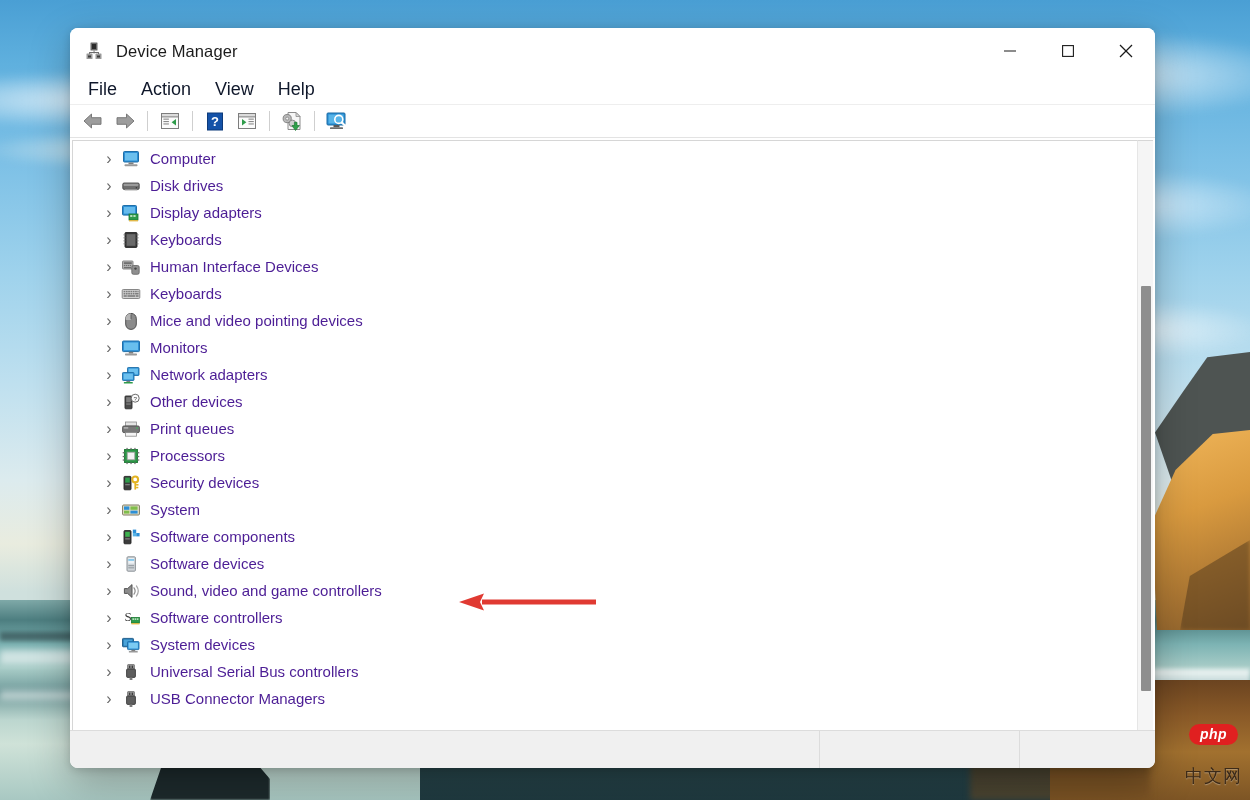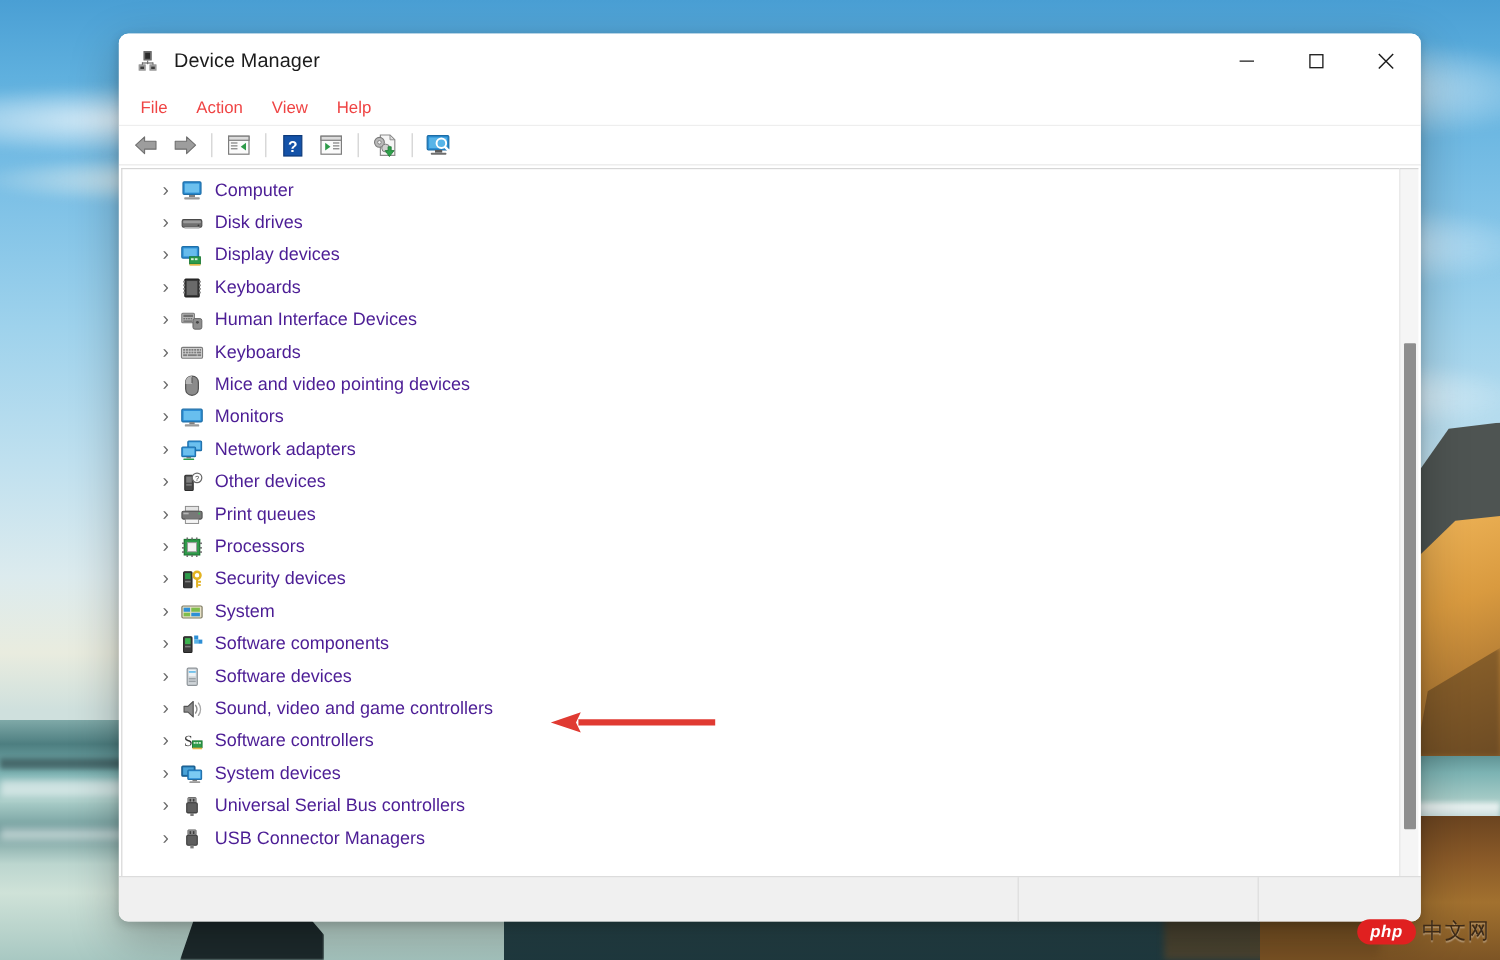--- a/index.html
+++ b/index.html
@@ -133,21 +133,21 @@
   .wp-rock-left {
     position: absolute; left: 150px; bottom: 0; width: 120px; height: 70px;
     background: #1d2a2c;
     clip-path: polygon(0 100%, 14% 30%, 36% 0, 52% 36%, 74% 18%, 100% 70%, 100% 100%);
     filter: blur(1px);
   }
 
   
   #window {
     position: absolute;
-    left: 99px;
+    left: 70px;
     top: 28px;
     width: 1085px;
     height: 740px;
     background: #ffffff;
     border-radius: 8px;
     box-shadow: 0 14px 40px rgba(0,0,0,0.28), 0 2px 8px rgba(0,0,0,0.16);
     overflow: hidden;
     display: flex;
     flex-direction: column;
   }
@@ -186,22 +186,22 @@
   
   .menubar {
     height: 30px;
     display: flex;
     align-items: center;
     padding-left: 6px;
     background: #ffffff;
     flex: 0 0 auto;
   }
   .menu-item {
-    font-size: 14px;
-    color: #ef4444;
+    font-size: 18px;
+    color: #0f172a;
     padding: 3px 12px;
     cursor: default;
   }
 
   
   .toolbar {
     height: 34px;
     display: flex;
     align-items: center;
     padding-left: 8px;
@@ -318,21 +318,22 @@
     pointer-events: none;
   }
 
   
   #watermark {
     position: absolute;
     right: 8px;
     bottom: 12px;
     display: flex;
     align-items: center;
-    gap: 5px;
+    gap: 19px;
+    flex-direction: column;
   }
   .wm-php {
     background: #e02020;
     color: #ffffff;
     font-size: 14px;
     font-weight: bold;
     font-style: italic;
     padding: 2px 11px 3px 11px;
     border-radius: 11px;
     letter-spacing: .5px;
@@ -505,21 +506,21 @@
               <span class="row-icon">
                 <svg width="20" height="18" viewBox="0 0 20 18">
                   <rect x="1.5" y="1.5" width="14" height="9.6" rx="1" fill="#2d8fd6" stroke="#1f6fa8" stroke-width="1"></rect>
                   <rect x="3" y="3" width="11" height="6.6" fill="#66bbec"></rect>
                   <rect x="8" y="10" width="9" height="6" fill="#2e9b4a" stroke="#1d7a34" stroke-width="0.8"></rect>
                   <rect x="9.2" y="11.2" width="2.2" height="1.6" fill="#d8f0d8"></rect>
                   <rect x="12.4" y="11.2" width="2.2" height="1.6" fill="#d8f0d8"></rect>
                   <rect x="8" y="16" width="9" height="1.4" fill="#e0b84a"></rect>
                 </svg>
               </span>
-              <span class="row-label">Display devices</span>
+              <span class="row-label">Display adapters</span>
             </div>
             <div class="tree-row">
               <span class="chevron">›</span>
               <span class="row-icon">
                 <svg width="20" height="18" viewBox="0 0 20 18">
                   <rect x="4" y="1.6" width="12" height="14.8" rx="0.8" fill="#3a3a3a" stroke="#1f1f1f" stroke-width="0.9"></rect>
                   <rect x="5.6" y="3.2" width="8.8" height="11.6" fill="#6a6a6a"></rect>
                   <rect x="2.6" y="3" width="1.6" height="1.5" fill="#8a8a8a"></rect>
                   <rect x="2.6" y="6" width="1.6" height="1.5" fill="#8a8a8a"></rect>
                   <rect x="2.6" y="9" width="1.6" height="1.5" fill="#8a8a8a"></rect>

